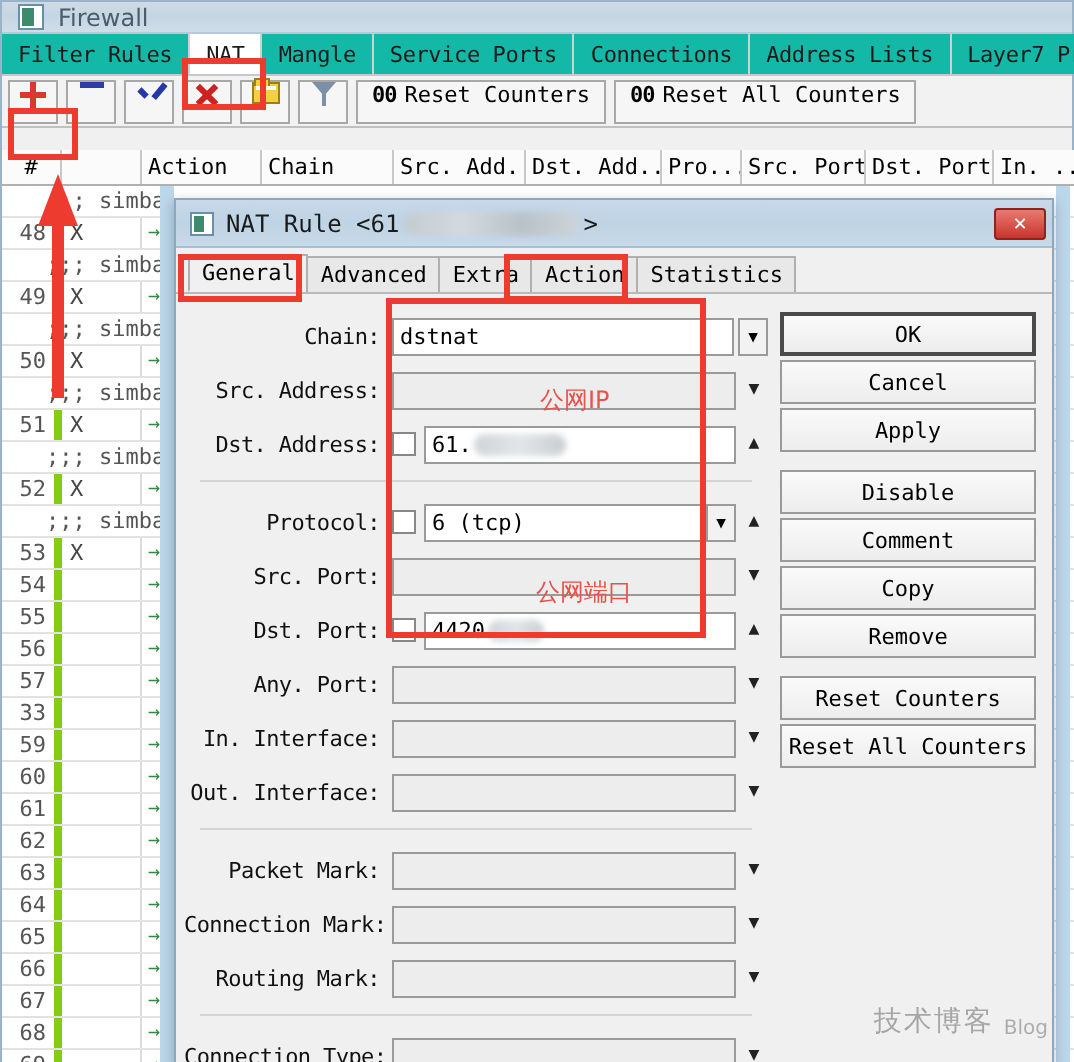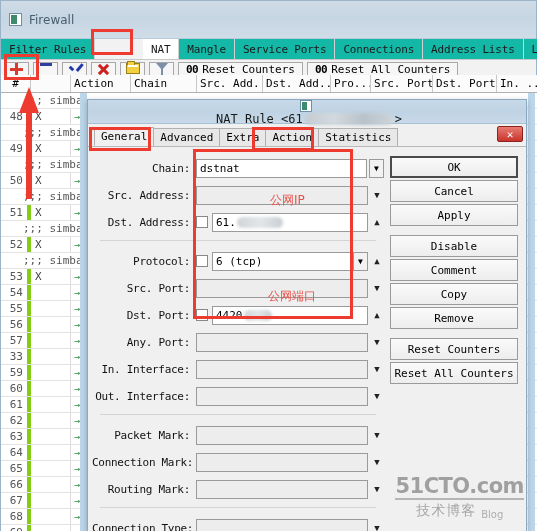--- a/index.html
+++ b/index.html
@@ -17,21 +17,21 @@
   
   #firewall-window {
     position: absolute;
     left: 0; top: 0;
     width: 537px; height: 531px;
     background: #f0f0f0;
     border: 1px solid #9ab3c9;
   }
 
   #titlebar {
-    height: 38px;
+    height: 16px;
     background: linear-gradient(to bottom, #cfdce7 0%, #c6d5e2 45%, #cfdde8 100%);
     display: flex;
     align-items: center;
     padding-left: 8px;
     border-bottom: 1px solid #b8cada;
   }
   #titlebar .tb-icon {
     width: 13px; height: 13px;
     background: #ffffff;
     border: 1px solid #6b8fa8;
@@ -63,21 +63,21 @@
   .ftab {
     padding: 0 8px;
     display: flex; align-items: center;
     font-size: 11px;
     color: #1a1a1a;
     border-right: 1px solid #d0d0d0;
     background: #14b8a6;
     white-space: nowrap;
     letter-spacing: -0.2px;
   }
-  .ftab.active { background: #ffffff; margin-left: 48px; }
+  .ftab.active { background: #ffffff; }
 
   
   #toolbar {
     height: 26px;
     display: flex;
     align-items: center;
     gap: 4px;
     padding: 1px 3px;
     background: #f2f2f2;
     border-bottom: 1px solid #c0c0c0;
@@ -214,21 +214,20 @@
     background: #f0f0f0;
     border: 1px solid #8aa8c0;
     box-shadow: 0 2px 6px rgba(0,0,0,0.25);
   }
   #dlg-titlebar {
     height: 24px;
     background: linear-gradient(to bottom, #c8d9e8 0%, #bed3e4 50%, #c9dae9 100%);
     display: flex; align-items: center;
     padding: 0 3px 0 7px;
     border-bottom: 1px solid #a8c0d4;
-    flex-direction: column;
   }
   #dlg-titlebar .d-icon {
     width: 12px; height: 12px;
     background: #fff; border: 1px solid #6b8fa8;
     margin-right: 6px; position: relative; flex:0 0 auto;
   }
   #dlg-titlebar .d-icon:before {
     content:""; position:absolute; left:1px; top:1px;
     width:5px; height:8px; background:#3d8b6e;
   }
@@ -864,20 +863,19 @@
   <div class="redbox" style="left:3px; top:53px; width:35px; height:26px;"></div>
   <div class="redbox" style="left:88px; top:126px; width:62px; height:24px;"></div>
   <div class="redbox" style="left:251px; top:126px; width:62px; height:24px;"></div>
   <div class="redbox" style="left:192px; top:148px; width:160px; height:170px;"></div>
 
   <svg id="big-arrow" viewBox="0 0 22 112">
     <polygon points="11,0 21,26 14,26 14,112 8,112 8,26 1,26" fill="#ee3b30"></polygon>
   </svg>
 
   <div id="watermark">
-    <div id="wm-main">51CTO.com</div>
     <div id="wm-sub">
       <span id="wm-cn">技术博客</span>
       <span id="wm-blog">Blog</span>
     </div>
   </div>
 
 </div>
 
 </body></html>

